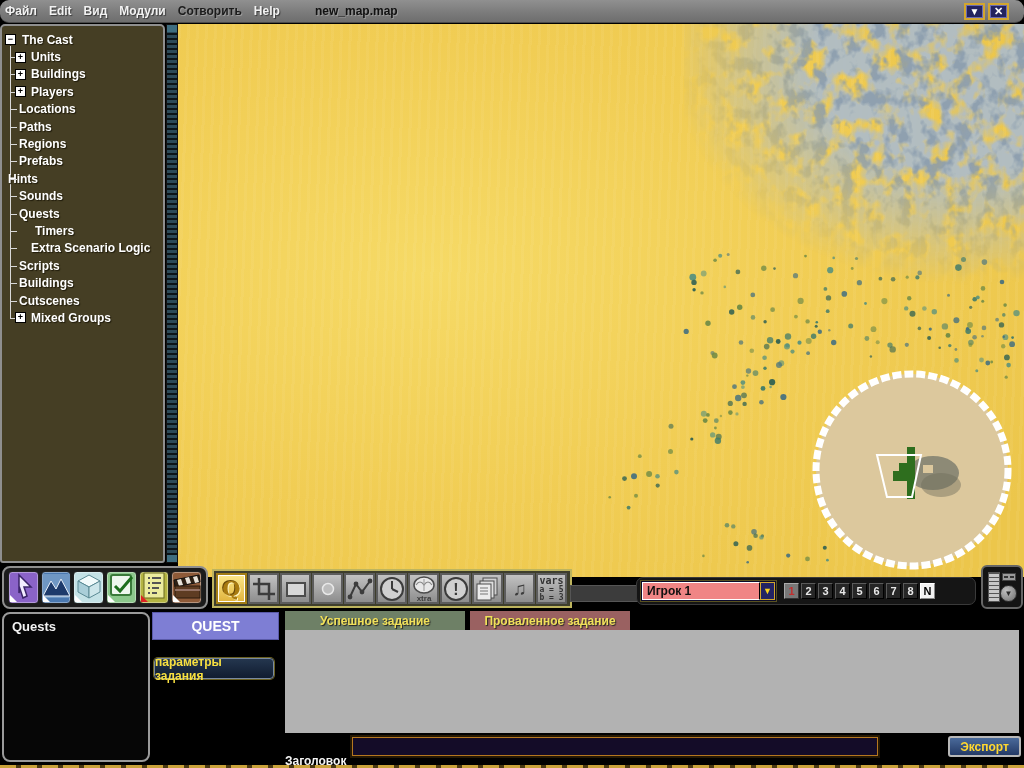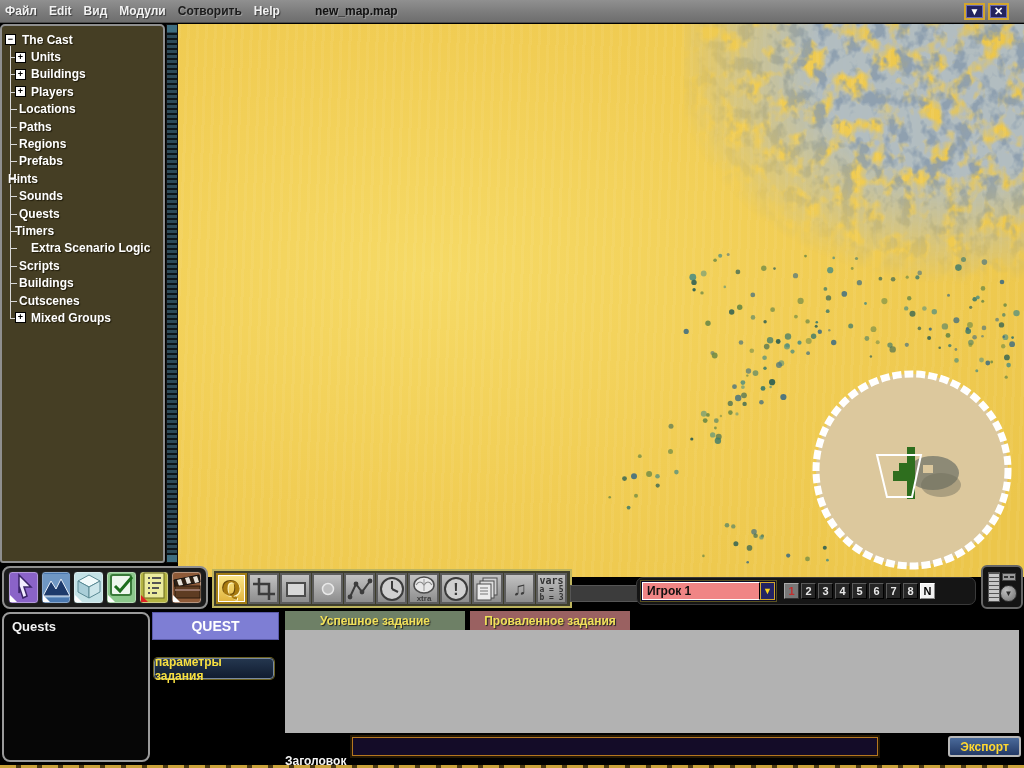--- a/index.html
+++ b/index.html
@@ -3,21 +3,21 @@
 <meta charset="utf-8">
 <style>
   * { margin:0; padding:0; box-sizing:border-box; }
   html,body { width:1024px; height:768px; overflow:hidden; background:#000; }
   body { font-family:"Liberation Sans", sans-serif; font-weight:bold; }
   #screen { position:relative; width:1024px; height:768px; background:#000; overflow:hidden; }
 
   
   #menubar { position:absolute; left:0; top:0; width:1024px; height:23px;
     background:linear-gradient(#909090,#7a7a7a 60%,#6e6e6e); border-bottom:1px solid #4a4a4a;
-    display:flex; align-items:center; padding-left:5px; }
+    display:flex; align-items:center; padding-left:5px;border-radius:9px; }
   .menu-item { font-size:12px; color:#f2f2f2; text-shadow:1px 1px 1px #3a3a3a; margin-right:12px; cursor:default; }
   .menu-item.dark { color:#1c1c1c; text-shadow:1px 1px 0 #9a9a9a; }
   #doc-title { position:absolute; left:315px; top:4px; font-size:12px; color:#111; text-shadow:1px 1px 0 #999; }
   .winbtn { position:absolute; top:3px; width:21px; height:17px; background:#23235e;
     border:2px solid #d2a62e; box-shadow:inset 0 0 0 1px #6a6ab2; color:#fff;
     display:flex; align-items:center; justify-content:center; font-size:10px; line-height:1; cursor:pointer; }
   #btn-minimize { right:39px; }
   #btn-close { right:15px; font-size:11px; }
 
   
@@ -188,21 +188,21 @@
         <div class="trow">
           <span class="tick" style="left:8px;width:7px"></span>
           <span class="tlabel" style="margin-left:17px">Sounds</span>
         </div>
         <div class="trow">
           <span class="tick" style="left:8px;width:7px"></span>
           <span class="tlabel" style="margin-left:17px">Quests</span>
         </div>
         <div class="trow">
           <span class="tick" style="left:8px;width:7px"></span>
-          <span class="tlabel" style="margin-left:13px">Timers</span>
+          <span class="tlabel" style="margin-left:33px">Timers</span>
         </div>
         <div class="trow">
           <span class="tick" style="left:8px;width:7px"></span>
           <span class="tlabel" style="margin-left:29px">Extra Scenario Logic</span>
         </div>
         <div class="trow">
           <span class="tick" style="left:8px;width:7px"></span>
           <span class="tlabel" style="margin-left:17px">Scripts</span>
         </div>
         <div class="trow">
@@ -618,20 +618,20 @@
       </div>
     <div id="device-knob">▼</div>
   </div>
 
   <div id="quest-list">
     <div id="quest-list-title">Quests</div>
   </div>
   <div id="quest-button">QUEST</div>
   <div id="params-button">параметры задания</div>
   <div class="qtab" id="tab-success">Успешное задание</div>
-  <div class="qtab" id="tab-failed">Проваленное задания</div>
+  <div class="qtab" id="tab-failed">Проваленное задание</div>
   <div id="quest-text-area"></div>
   <div id="quest-title-label">Заголовок задания:</div>
   <input id="quest-title-input" value="" style="">
   <div id="export-button">Экспорт</div>
   <div id="bottom-strip"></div>
 
 </div>
 
 </body></html>

